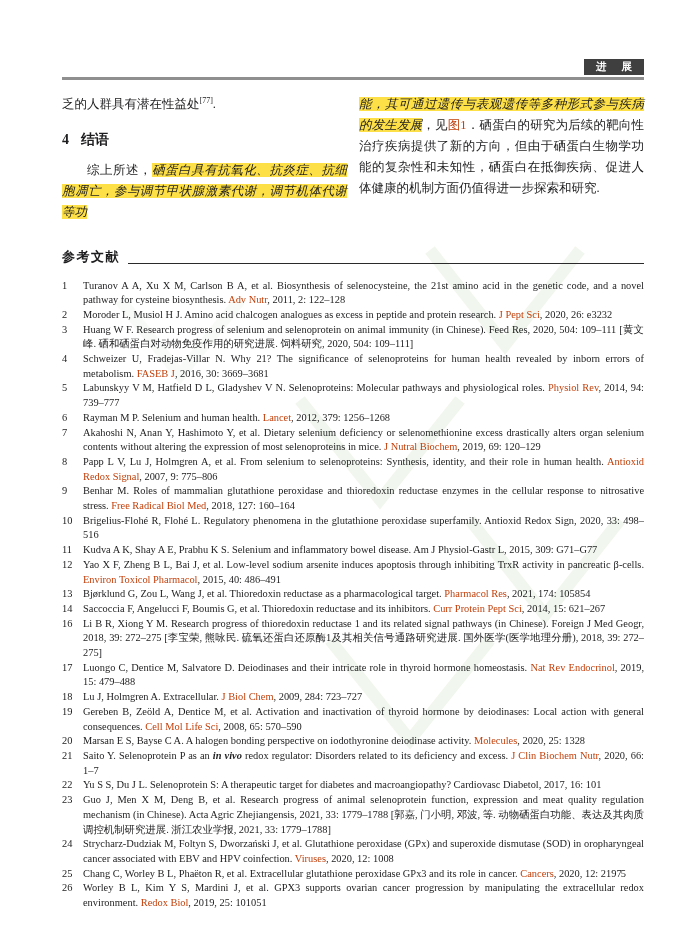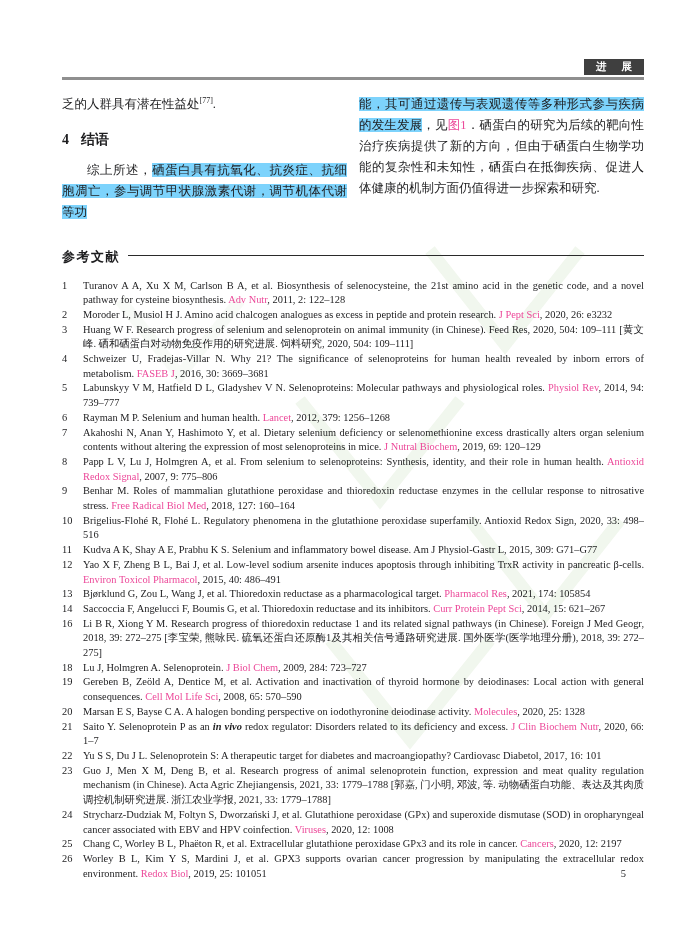--- a/index.html
+++ b/index.html
@@ -17,24 +17,24 @@
     padding:1px 6px 2px 12px;line-height:13px;
   }
   .rule{height:2.5px;background:#8f8f8f;margin-top:2px;}
   .columns{display:flex;gap:12px;margin-top:14px;}
   .col{flex:1;font-size:12.5px;line-height:21px;text-align:justify;}
   .col p{margin:0;}
   .indent{text-indent:2em;}
   .section-heading{font-size:14px;font-weight:bold;margin:14px 0 10px;}
   .section-heading .hnum{margin-right:12px;}
   .seg-sup{font-size:8px;vertical-align:super;line-height:0;}
-  .seg-link{color:#ec4899;}
-  .seg-highlight{background:#7dd3fc;}
+  .seg-link{color:#c2410c;}
+  .seg-highlight{background:#fde047;font-style:italic;}
   .seg-italic{font-style:italic;font-weight:bold;}
-  .refs-heading-row{display:flex;align-items:center;margin-top:25px;}
+  .refs-heading-row{display:flex;align-items:flex-end;margin-top:25px;}
   .refs-heading{font-size:13px;font-weight:bold;letter-spacing:1.5px;}
   .refs-heading-line{flex:1;border-bottom:1.2px solid #2a2a2a;margin:0 0 2px 8px;}
   .ref-list{margin-top:13px;font-size:10.4px;line-height:14.7px;}
   .ref-row{display:flex;}
   .ref-num{width:21px;flex:none;}
   .ref-text{flex:1;text-align:justify;}
   .footer-pagenum{position:absolute;bottom:54px;right:74px;font-size:10.5px;z-index:1;}
 </style>
 </head>
 <body>
@@ -131,22 +131,26 @@
         </div>
         <div class="ref-row">
           <div class="ref-num">14</div>
           <div class="ref-text"><span>Saccoccia F, Angelucci F, Boumis G, et al. Thioredoxin reductase and its inhibitors. </span><span class="seg-link">Curr Protein Pept Sci</span><span>, 2014, 15: 621–267</span></div>
         </div>
         <div class="ref-row">
           <div class="ref-num">16</div>
           <div class="ref-text"><span>Li B R, Xiong Y M. Research progress of thioredoxin reductase 1 and its related signal pathways (in Chinese). Foreign J Med Geogr, 2018, 39: 272–275 [李宝荣, 熊咏民. 硫氧还蛋白还原酶1及其相关信号通路研究进展. 国外医学(医学地理分册), 2018, 39: 272–275]</span></div>
         </div>
         <div class="ref-row">
+          <div class="ref-num">17</div>
+          <div class="ref-text"><span>Luongo C, Dentice M, Salvatore D. Deiodinases and their intricate role in thyroid hormone homeostasis. </span><span class="seg-link">Nat Rev Endocrinol</span><span>, 2019, 15: 479–488</span></div>
+        </div>
+        <div class="ref-row">
           <div class="ref-num">18</div>
-          <div class="ref-text"><span>Lu J, Holmgren A. Selenoprotein. </span><span class="seg-link">J Biol Chem</span><span>, 2009, 284: 723–727</span></div>
+          <div class="ref-text"><span>Lu J, Holmgren A. Extracellular. </span><span class="seg-link">J Biol Chem</span><span>, 2009, 284: 723–727</span></div>
         </div>
         <div class="ref-row">
           <div class="ref-num">19</div>
           <div class="ref-text"><span>Gereben B, Zeöld A, Dentice M, et al. Activation and inactivation of thyroid hormone by deiodinases: Local action with general consequences. </span><span class="seg-link">Cell Mol Life Sci</span><span>, 2008, 65: 570–590</span></div>
         </div>
         <div class="ref-row">
           <div class="ref-num">20</div>
           <div class="ref-text"><span>Marsan E S, Bayse C A. A halogen bonding perspective on iodothyronine deiodinase activity. </span><span class="seg-link">Molecules</span><span>, 2020, 25: 1328</span></div>
         </div>
         <div class="ref-row">

